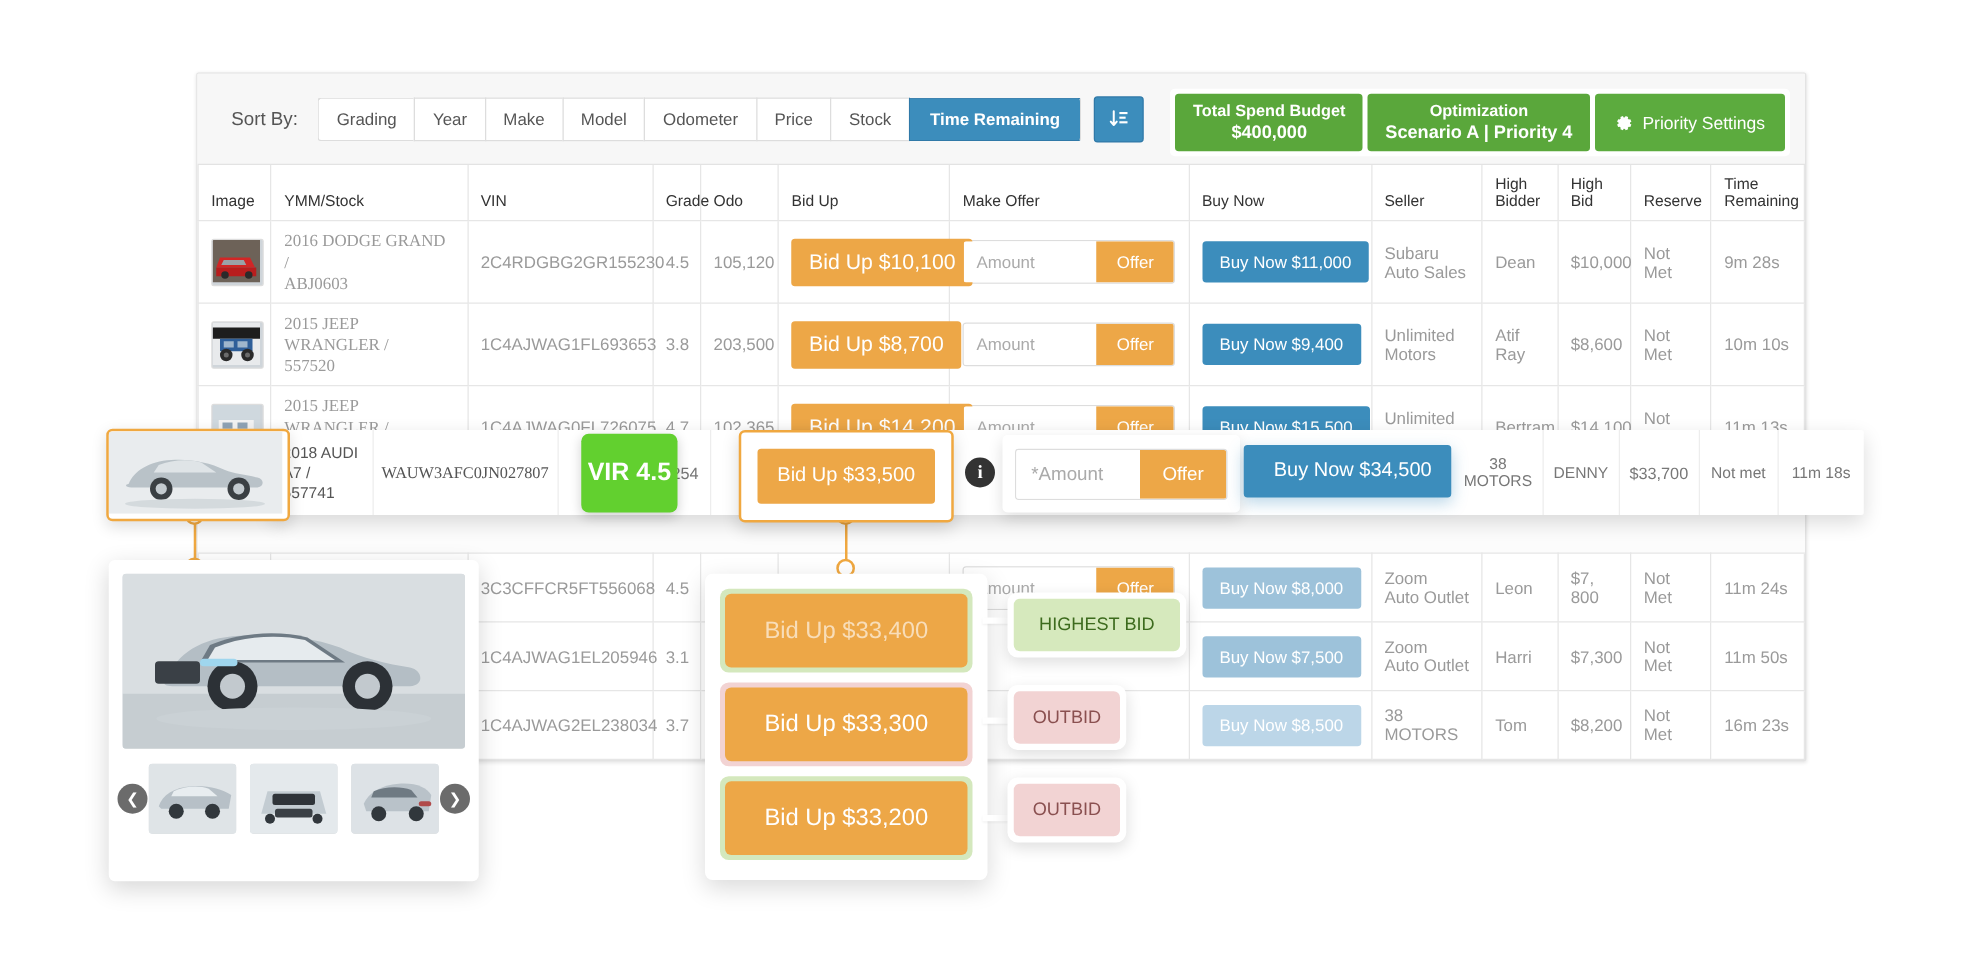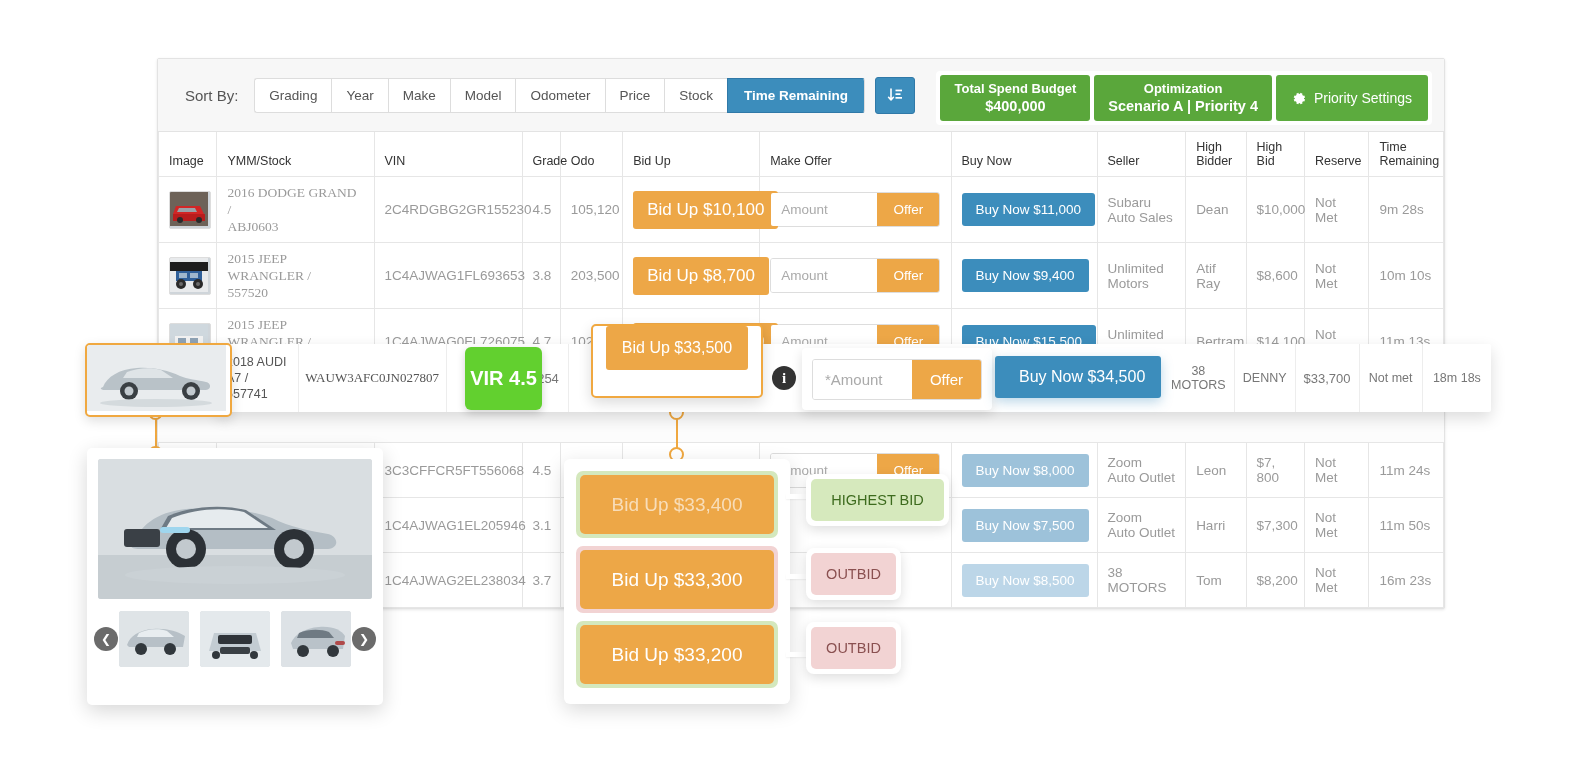--- a/index.html
+++ b/index.html
@@ -123,24 +123,24 @@
     background:#fff;border:2px solid #f0a840;border-radius:5px;
     box-shadow:0 4px 12px rgba(0,0,0,.13);overflow:hidden;
   }
   .vir{
     position:absolute;left:465px;top:347px;width:77px;height:63px;
     background:#62d02f;border-radius:6px;color:#fff;font-size:20px;font-weight:bold;
     display:flex;align-items:center;justify-content:center;
     box-shadow:0 3px 9px rgba(0,0,0,.18);
   }
   .bidcard{
-    position:absolute;left:591px;top:324px;width:168px;height:70px;
+    position:absolute;left:591px;top:344px;width:168px;height:70px;
     background:#fff;border:2px solid #f0a840;border-radius:5px;
     box-shadow:0 5px 14px rgba(0,0,0,.14);
-    display:flex;align-items:flex-start;justify-content:center;
+    display:flex;align-items:center;justify-content:center;
   }
   .bidcard .btn-bid{font-size:16px;padding:13px 16px;}
   .offercard{
     position:absolute;left:802px;top:348px;width:190px;height:62px;
     background:#fff;border-radius:4px;box-shadow:0 4px 12px rgba(0,0,0,.12);
     display:flex;align-items:center;padding:0 10px;box-sizing:border-box;
   }
   .offercard .offerwrap{width:168px;}
   .offercard .offerwrap .amt{font-size:15px;padding:11px 12px;}
   .offercard .offerwrap .ofbtn{font-size:15px;padding:11px 18px;}
@@ -521,21 +521,21 @@
     <div class="hl-cell hl-grade"></div>
     <div class="hl-cell hl-odo">87.254</div>
     <div class="hl-cell hl-bidslot"></div>
     <div class="hl-cell hl-info"></div>
     <div class="hl-cell hl-offerslot"></div>
     <div class="hl-cell hl-buyslot"></div>
     <div class="hl-cell hl-seller">38 MOTORS</div>
     <div class="hl-cell hl-hbidder">DENNY</div>
     <div class="hl-cell hl-hbid">$33,700</div>
     <div class="hl-cell hl-res">Not met</div>
-    <div class="hl-cell hl-time">18m 18s</div>
+    <div class="hl-cell hl-time">11m 18s</div>
   </div>
 
   <div class="hl-photo">
     <svg width="139" height="66" viewBox="0 0 139 66">
       <rect width="139" height="66" fill="#e9ecee"></rect>
       <path d="M16 42c4-10 16-18 34-19 16-1 30 2 43 8 7 3 18 4 26 6 5 1 6 7 0 8H18c-4 0-6-2-2-3z" fill="#b9c2c8"></path>
       <path d="M40 27c10-4 24-5 34-2l12 8H36z" fill="#dfe4e7"></path>
       <circle cx="42" cy="46" r="9" fill="#3a3f43"></circle>
         <circle cx="42" cy="46" r="4.5" fill="#c3cacf"></circle>
       <circle cx="104" cy="46" r="9" fill="#3a3f43"></circle>

